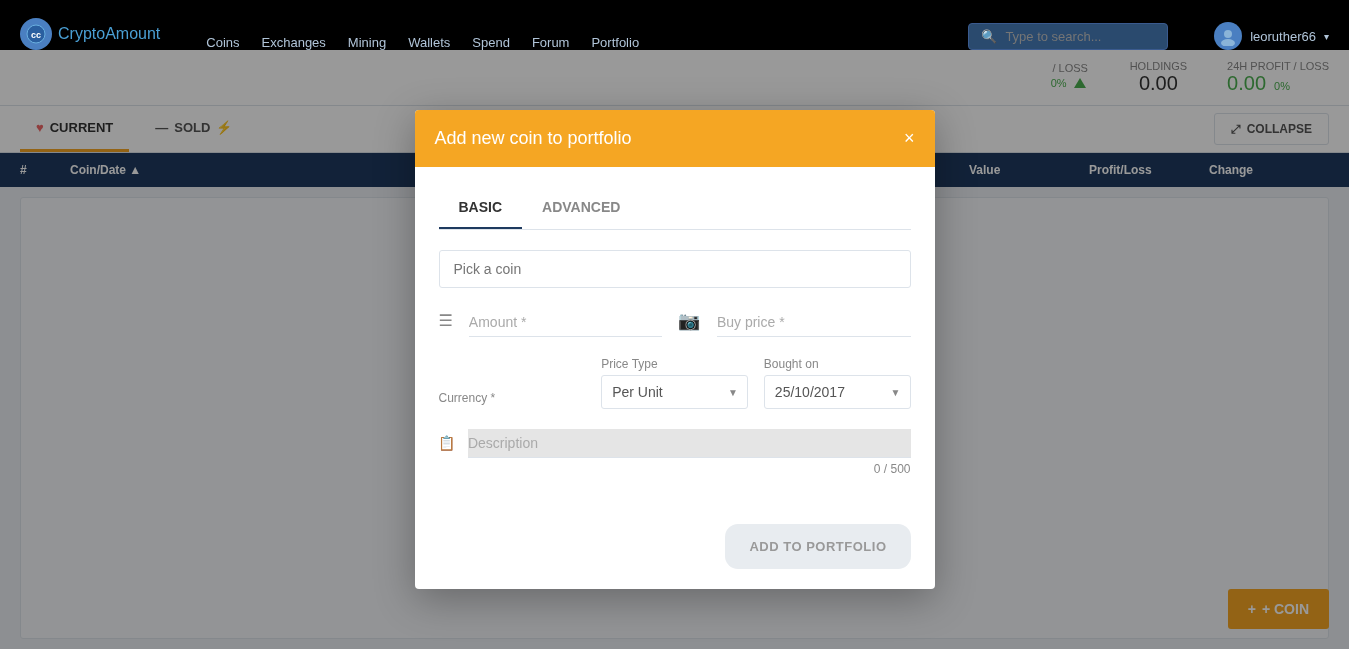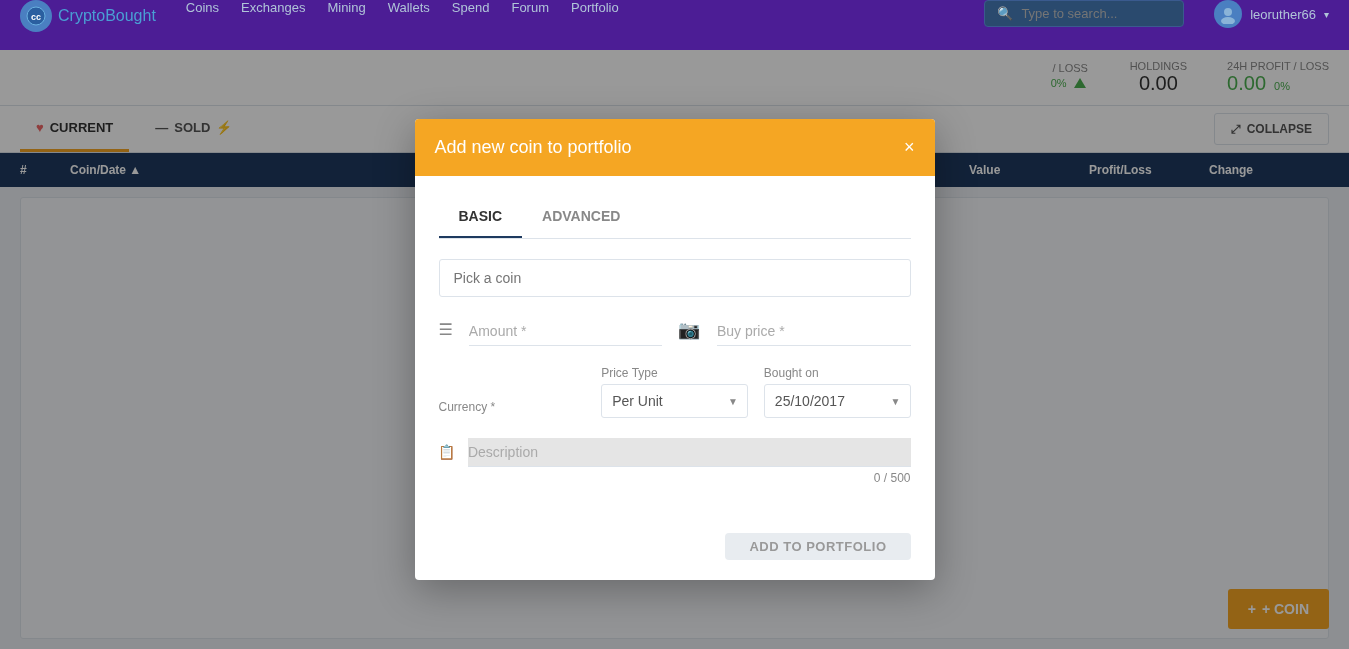--- a/index.html
+++ b/index.html
@@ -1,25 +1,25 @@
 <!DOCTYPE html>
 <html><head>
   <meta charset="utf-8">
   <style>
     * { box-sizing: border-box; margin: 0; padding: 0; }
     body { font-family: 'Segoe UI', Arial, sans-serif; background: #e8ecf0; width: 1349px; height: 649px; overflow: hidden; position: relative; }
 
     
     .navbar {
-      background: #4c1d95;
+      background: #000000;
       height: 50px;
       display: flex;
-      align-items: flex-start;
+      align-items: flex-end;
       padding: 0 20px;
-      gap: 30px;
+      gap: 46px;
     }
     .logo {
       display: flex;
       align-items: center;
       gap: 6px;
     }
     .logo-icon {
       width: 32px; height: 32px;
       background: #4a7fc1;
       border-radius: 50%;
@@ -250,42 +250,42 @@
     }
     .desc-input::placeholder { color: #aaa; }
     .desc-count { text-align: right; font-size: 12px; color: #888; margin-top: 4px; }
 
     
     .modal-footer { padding: 20px 24px; display: flex; justify-content: flex-end; }
     .add-btn {
       background: #e8ecf0;
       color: #999;
       border: none;
-      padding: 6px 24px;
+      padding: 15px 24px;
       font-size: 13px;
       font-weight: 600;
       cursor: pointer;
-      border-radius: 4px;
+      border-radius: 13px;
       text-transform: uppercase;
       letter-spacing: 0.5px;
     }
   </style>
 </head>
 <body>
 
 <nav class="navbar">
   <div class="logo">
     <div class="logo-icon">
       <svg width="20" height="20" viewBox="0 0 20 20">
         <circle cx="10" cy="10" r="9" fill="#2a5fa0" stroke="#6ab0e0" stroke-width="1"></circle>
         <text x="10" y="14" text-anchor="middle" fill="white" font-size="9" font-weight="bold">cc</text>
       </svg>
     </div>
     <span class="logo-text">
-      <span>Crypto</span><span style="color:#4a9fd4">Bought</span>
+      <span>Crypto</span><span style="color:#4a9fd4">Amount</span>
     </span>
   </div>
   <div class="nav-links">
     <a class="nav-link">Coins</a>
     <a class="nav-link">Exchanges</a>
     <a class="nav-link">Mining</a>
     <a class="nav-link">Wallets</a>
     <a class="nav-link">Spend</a>
     <a class="nav-link">Forum</a>
     <a class="nav-link">Portfolio</a>

